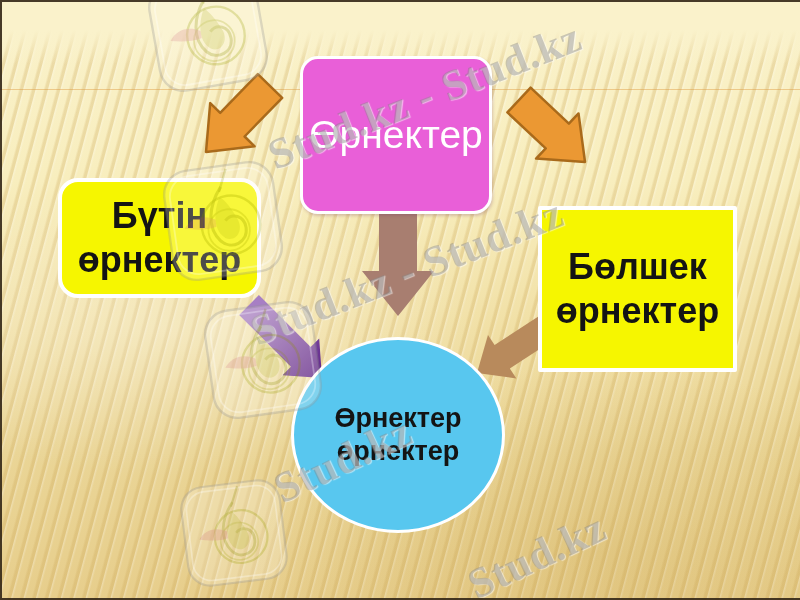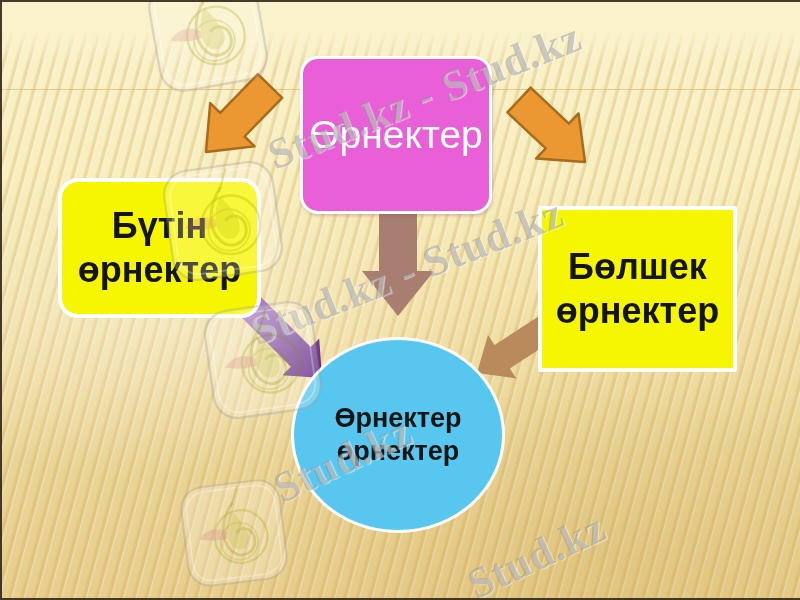--- a/index.html
+++ b/index.html
@@ -40,21 +40,21 @@
   .node{position:absolute;display:flex;align-items:center;justify-content:center;
         text-align:center;box-sizing:border-box;z-index:3;}
   .node .lbl{white-space:pre-line;line-height:1.22;}
   #node-root{
     left:300px;top:56px;width:192px;height:158px;
     border:3px solid #fff;border-radius:18px;
     font-size:39px;font-weight:400;
     box-shadow:1px 2px 3px rgba(120,60,100,0.25);
   }
   #node-left{
-    left:58px;top:178px;width:203px;height:140px;
+    left:58px;top:178px;width:203px;height:120px;
     border:4px solid #fff;border-radius:20px;
     font-size:36px;font-weight:700;
   }
   #node-right{
     left:538px;top:178px;width:199px;height:166px;
     border:4px solid #fff;border-radius:2px;
     font-size:36px;font-weight:700;margin-top:28px;
   }
   #node-center{
     left:291px;top:337px;width:214px;height:196px;

